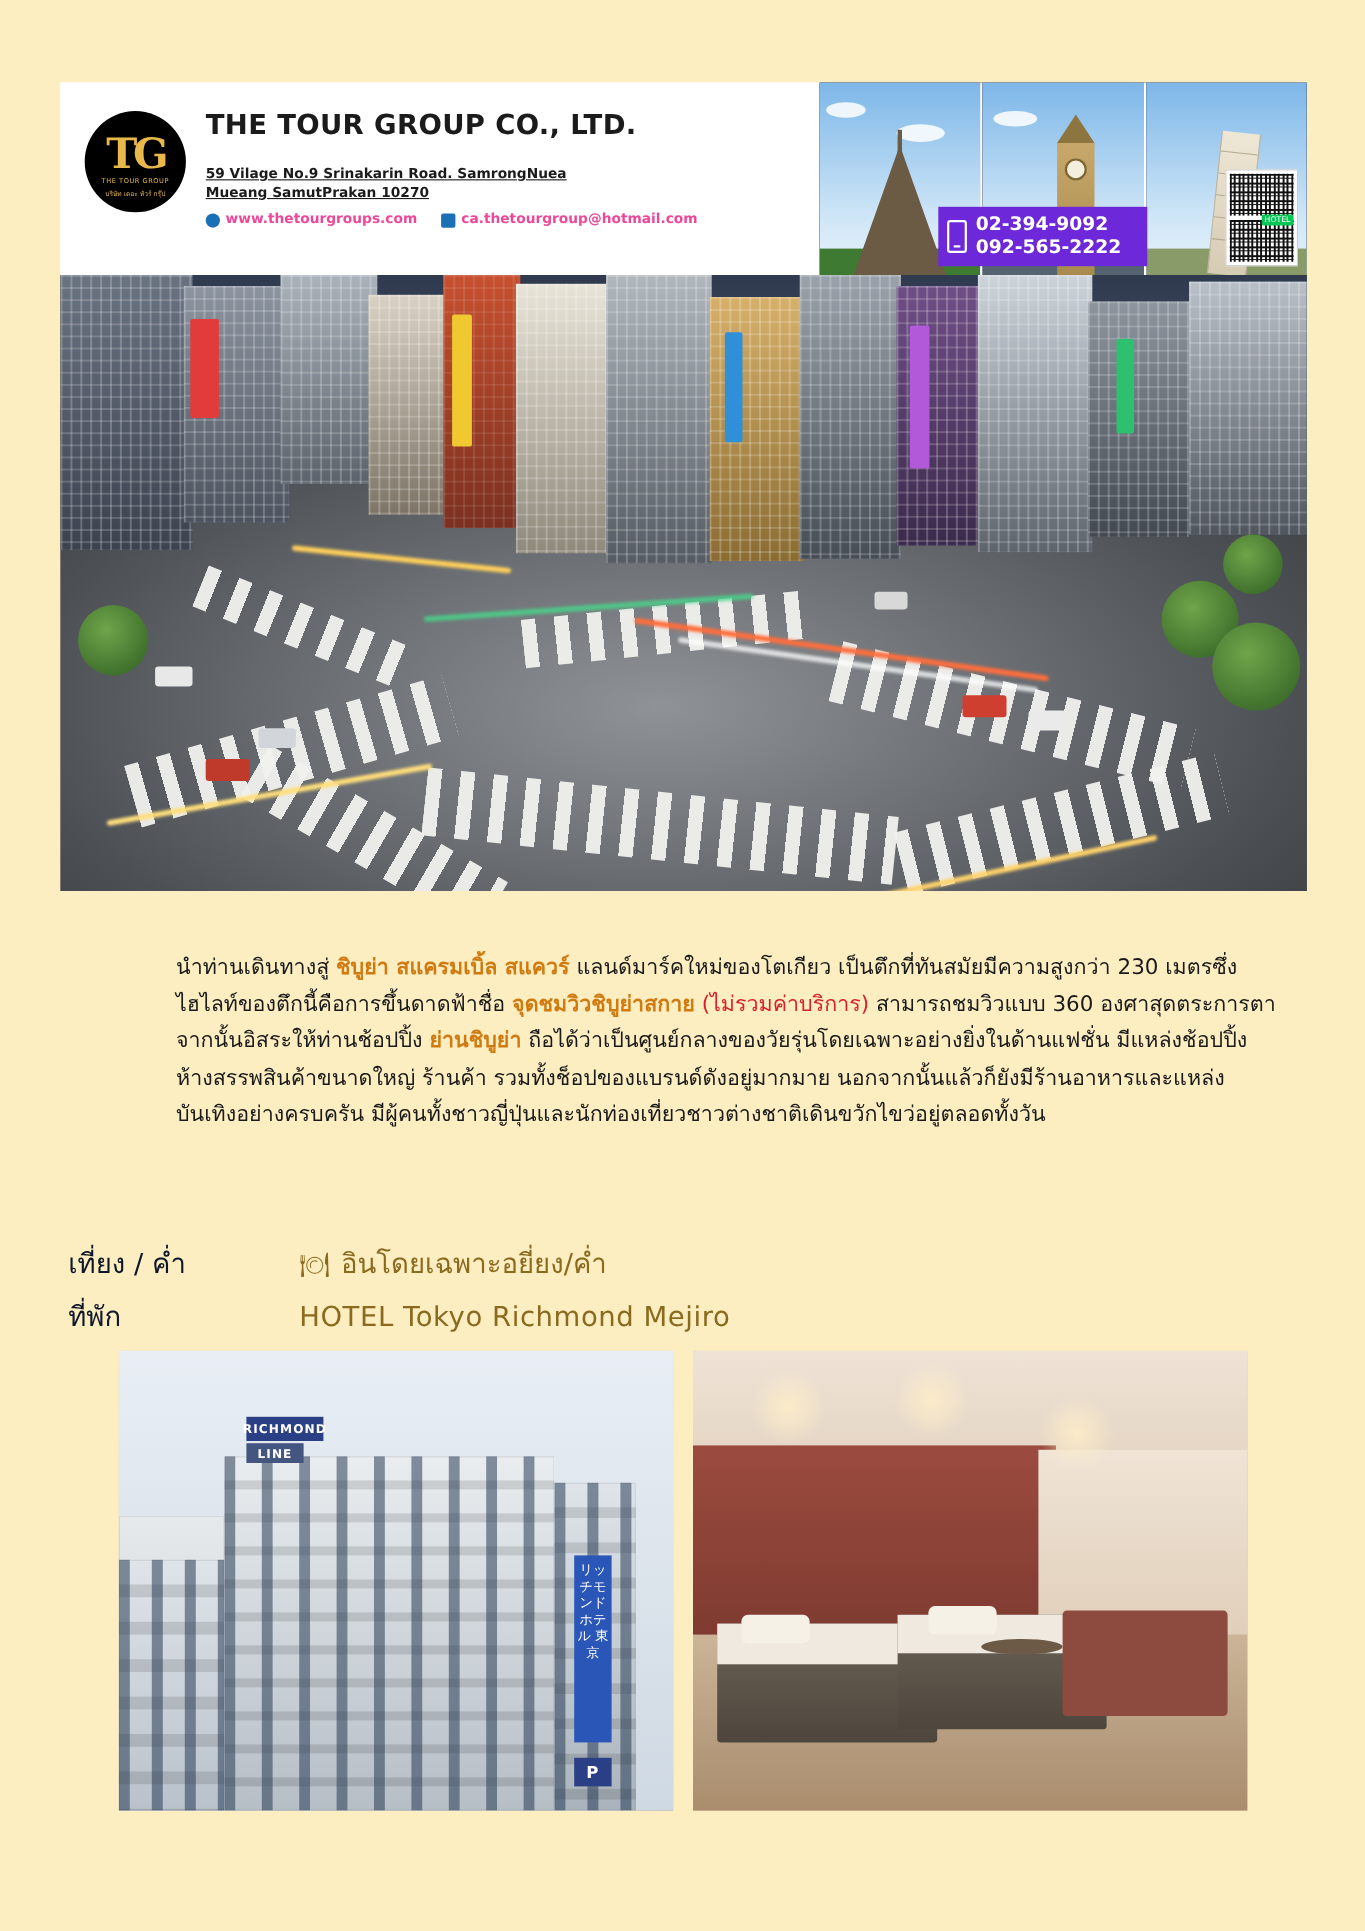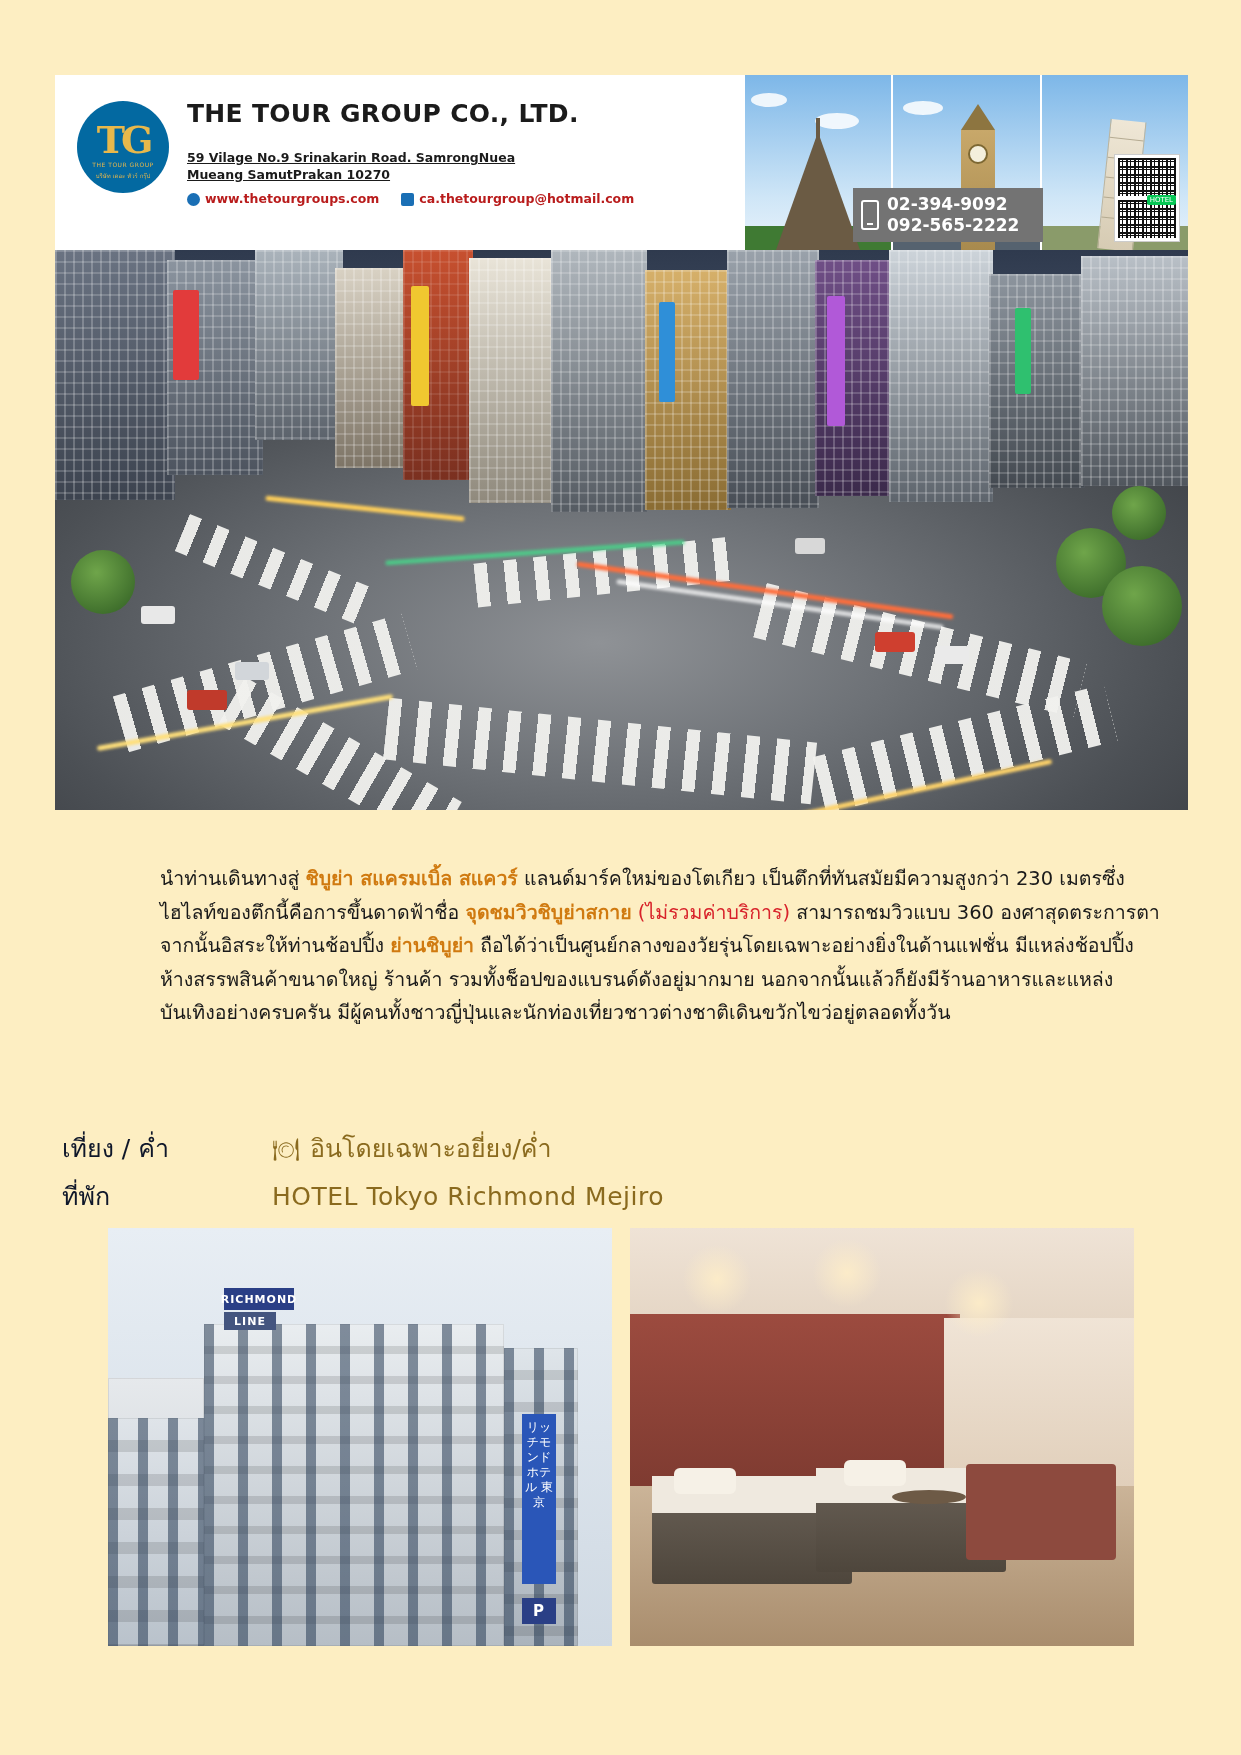--- a/index.html
+++ b/index.html
@@ -32,21 +32,21 @@
     width: 690px;
     background: #ffffff;
     position: relative;
     padding: 14px 0 0 22px;
     display: flex;
   }
   .logo-circle {
     width: 92px;
     height: 92px;
     border-radius: 50%;
-    background: #0369a1;
+    background: #000000;
     margin-top: 12px;
     margin-right: 18px;
     flex: 0 0 92px;
     position: relative;
     overflow: hidden;
   }
   .logo-circle .tg {
     position: absolute;
     left: 0; right: 0; top: 16px;
     text-align: center;
@@ -82,24 +82,25 @@
   .addr {
     font-size: 12.5px;
     font-weight: bold;
     color: #1b1b1b;
     line-height: 1.35;
     margin-top: 22px;
     text-decoration: underline;
   }
   .contact-row {
     display: flex;
+    align-items: center;
     margin-top: 7px;
     font-size: 12.5px;
     font-weight: bold;
-    color: #b91c1c;
+    color: #ec4899;
   }
   .contact-row .ic {
     display: inline-block;
     width: 13px; height: 13px;
     border-radius: 50%;
     background: #1a6fb5;
     margin-right: 5px;
     position: relative;
     top: 2px;
   }
@@ -150,21 +151,21 @@
     transform: translateX(-50%) rotate(6deg);
     transform-origin: bottom center;
     border-left:1px solid #bdb49c; border-right:1px solid #bdb49c;
   }
   .pisa .band { position:absolute; left:0; right:0; height:1px; background:#b5ab92; }
 
   .phone-box {
     position: absolute;
     left: 108px; bottom: 8px;
     width: 190px; height: 54px;
-    background: #737373;
+    background: #6d28d9;
     color: #fff;
     display: flex;
     align-items: center;
     padding-left: 8px;
   }
   .phone-glyph {
     width: 18px; height: 30px;
     border: 2px solid #fff; border-radius: 3px;
     margin-right: 8px;
     position: relative;

